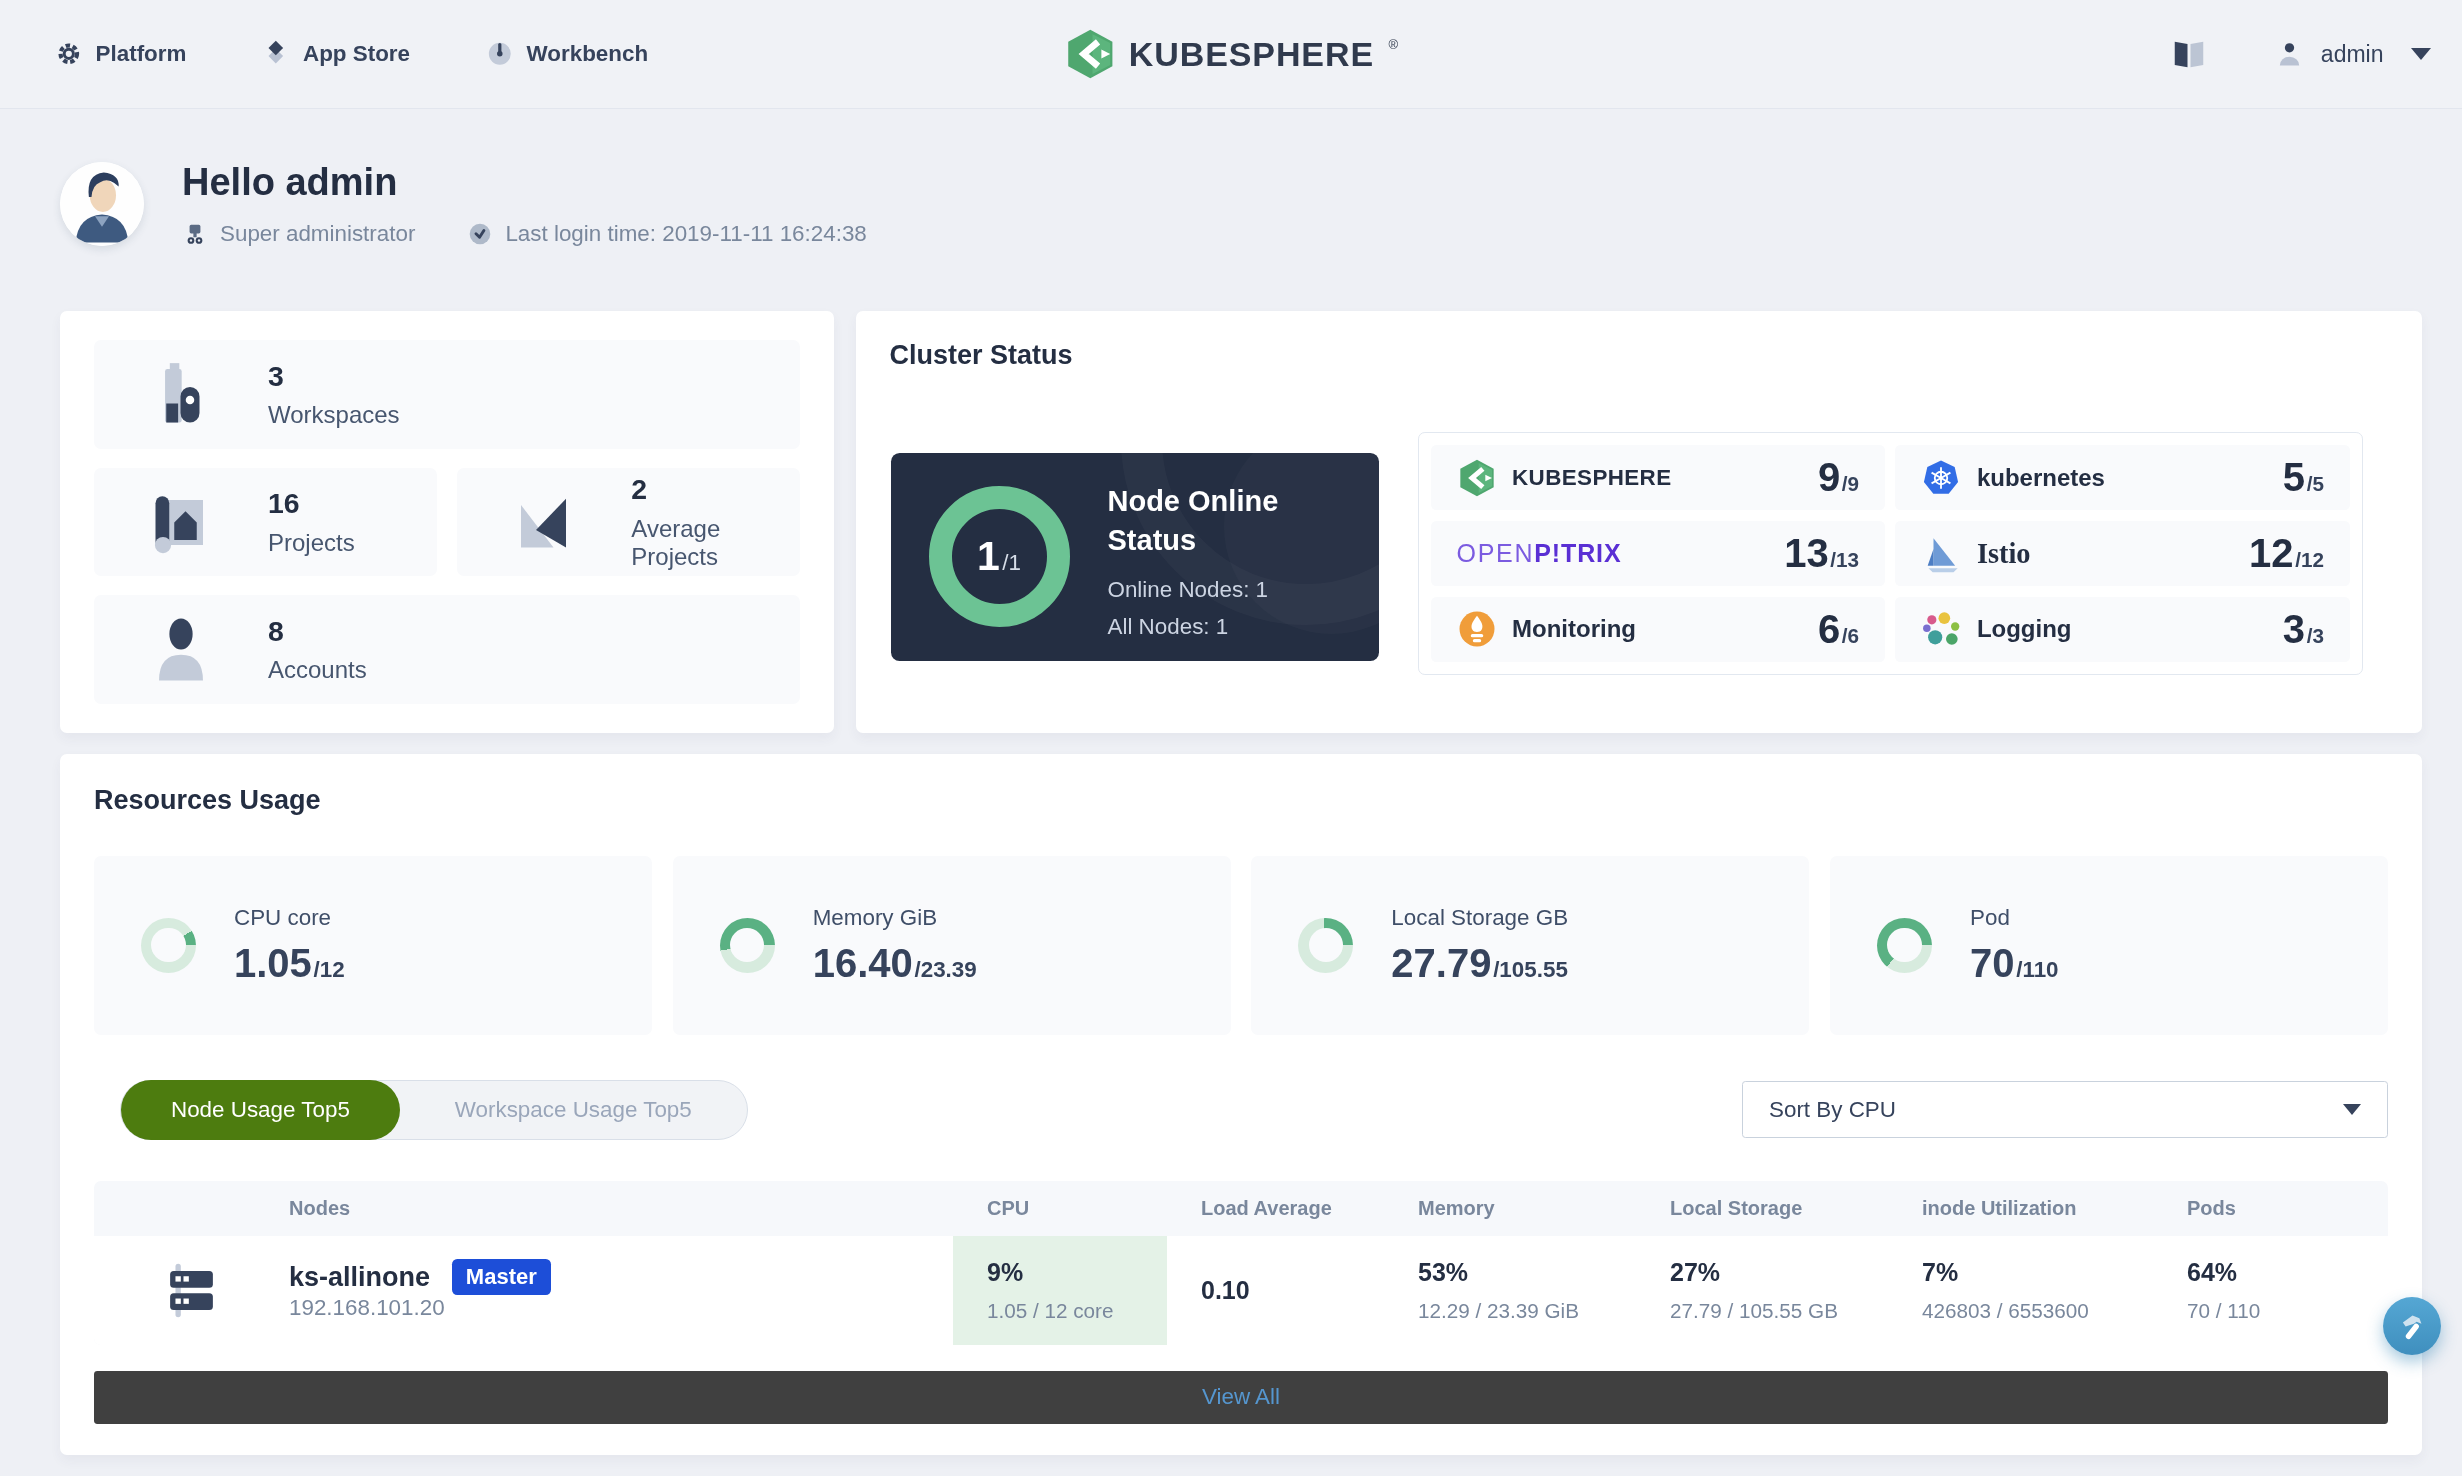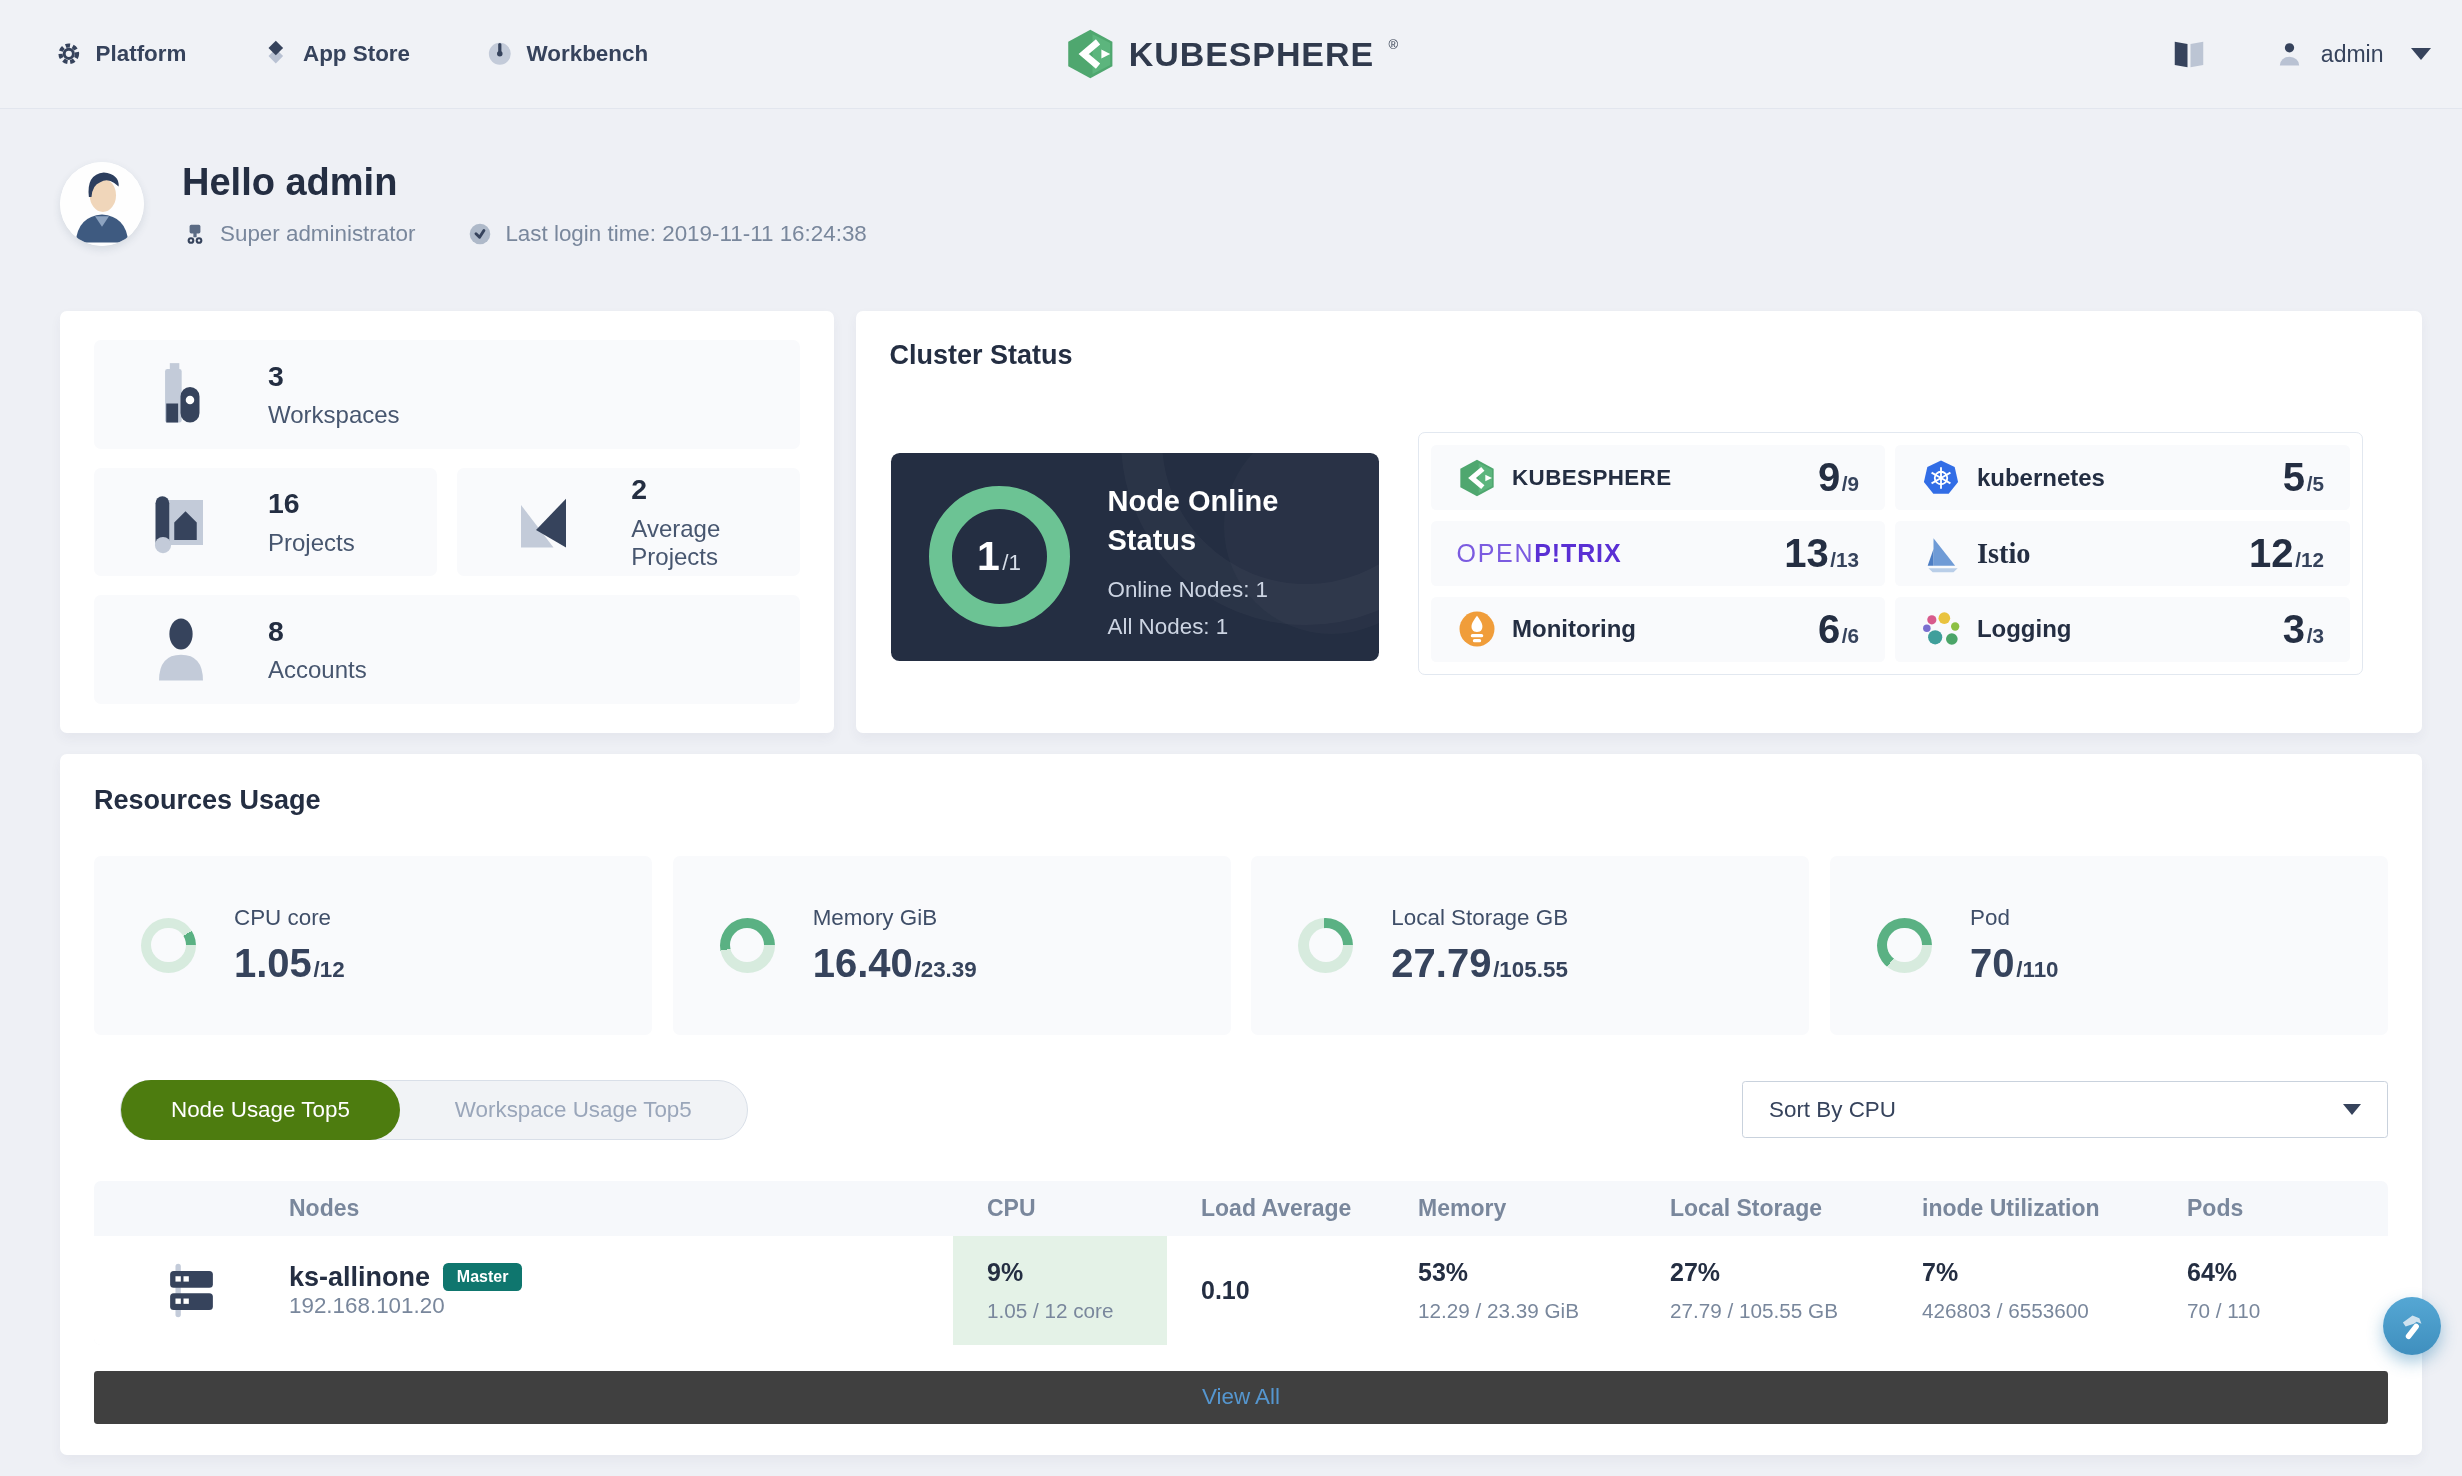--- a/index.html
+++ b/index.html
@@ -80,37 +80,37 @@
   .controls{margin-top:45px;display:flex;align-items:center;justify-content:space-between;}
   .tab-group{margin-left:26px;display:inline-flex;align-items:center;background:#f1f3f6;border:0.9px solid #d9dfe8;border-radius:34px;height:60px;}
   .tab{font-size:22.4px;font-weight:500;cursor:pointer;}
   .tab.active{background:#4d7c0f;color:#fff;border-radius:30px;height:60px;line-height:60px;padding:0 50px;}
   .tab.idle{color:#9aa6ba;padding:0 55px;}
   .sort-box{width:646px;height:57px;background:#fff;border:0.9px solid #c9d2dd;border-radius:3.4px;display:flex;align-items:center;padding:0 26px;cursor:pointer;}
   .sort-label{font-size:22.4px;color:#36435c;}
   .sort-caret{margin-left:auto;width:0;height:0;border-left:9.5px solid transparent;border-right:9.5px solid transparent;border-top:11.2px solid #36435c;}
   
   .table-wrap{margin-top:41px;background:#f6f8fb;border-radius:6.9px;overflow:hidden;}
-  .thead{display:flex;height:55px;align-items:center;font-size:23px;font-weight:600;color:#79879c;}
+  .thead{display:flex;height:55px;align-items:center;font-size:20px;font-weight:600;color:#79879c;}
   .trow{display:flex;background:#fff;height:109px;align-items:stretch;cursor:pointer;}
   .col-icon{width:195px;flex:none;display:flex;align-items:center;justify-content:center;}
   .col-name{flex:1;display:flex;flex-direction:column;justify-content:center;}
   .col-cpu{width:214px;flex:none;}
   .col-load{width:217px;flex:none;}
   .col-mem,.col-store{width:252px;flex:none;}
   .col-inode{width:265px;flex:none;}
   .col-pods{width:235px;flex:none;}
   .vcol{display:flex;flex-direction:column;justify-content:center;padding-left:34px;}
   .thead .vcol{height:55px;}
   .cpu-cell{background:#e4f2e7;}
   .pct{font-size:25px;font-weight:700;color:#242e42;}
   .detail{font-size:20.7px;color:#79879c;margin-top:12px;}
   .node-name-line{display:flex;align-items:center;}
   .node-name{font-size:27px;font-weight:700;color:#242e42;}
-  .badge{margin-left:13px;background:#0f766e;color:#fff;font-size:16px;font-weight:600;padding:5.2px 13.8px;border-radius:5.2px;}
+  .badge{margin-left:22px;background:#1d4ed8;color:#fff;font-size:22px;font-weight:600;padding:5.2px 13.8px;border-radius:5.2px;}
   .node-ip{font-size:22.4px;color:#79879c;margin-top:0;}
   .tfoot{margin-top:26px;height:53px;background:#404040;border-radius:3.4px;display:flex;align-items:center;justify-content:center;
     font-size:22.4px;color:#5596cf;cursor:pointer;}
   
   .fab{position:absolute;left:2383px;top:1297px;width:58px;height:58px;border-radius:50%;
     background:linear-gradient(180deg,#55a7d4,#3f8fbe);box-shadow:0 6.9px 15.5px rgba(59,138,185,.45);
     display:flex;align-items:center;justify-content:center;cursor:pointer;}
   .fab svg{width:33px;height:33px;}
 </style>
 </head>

